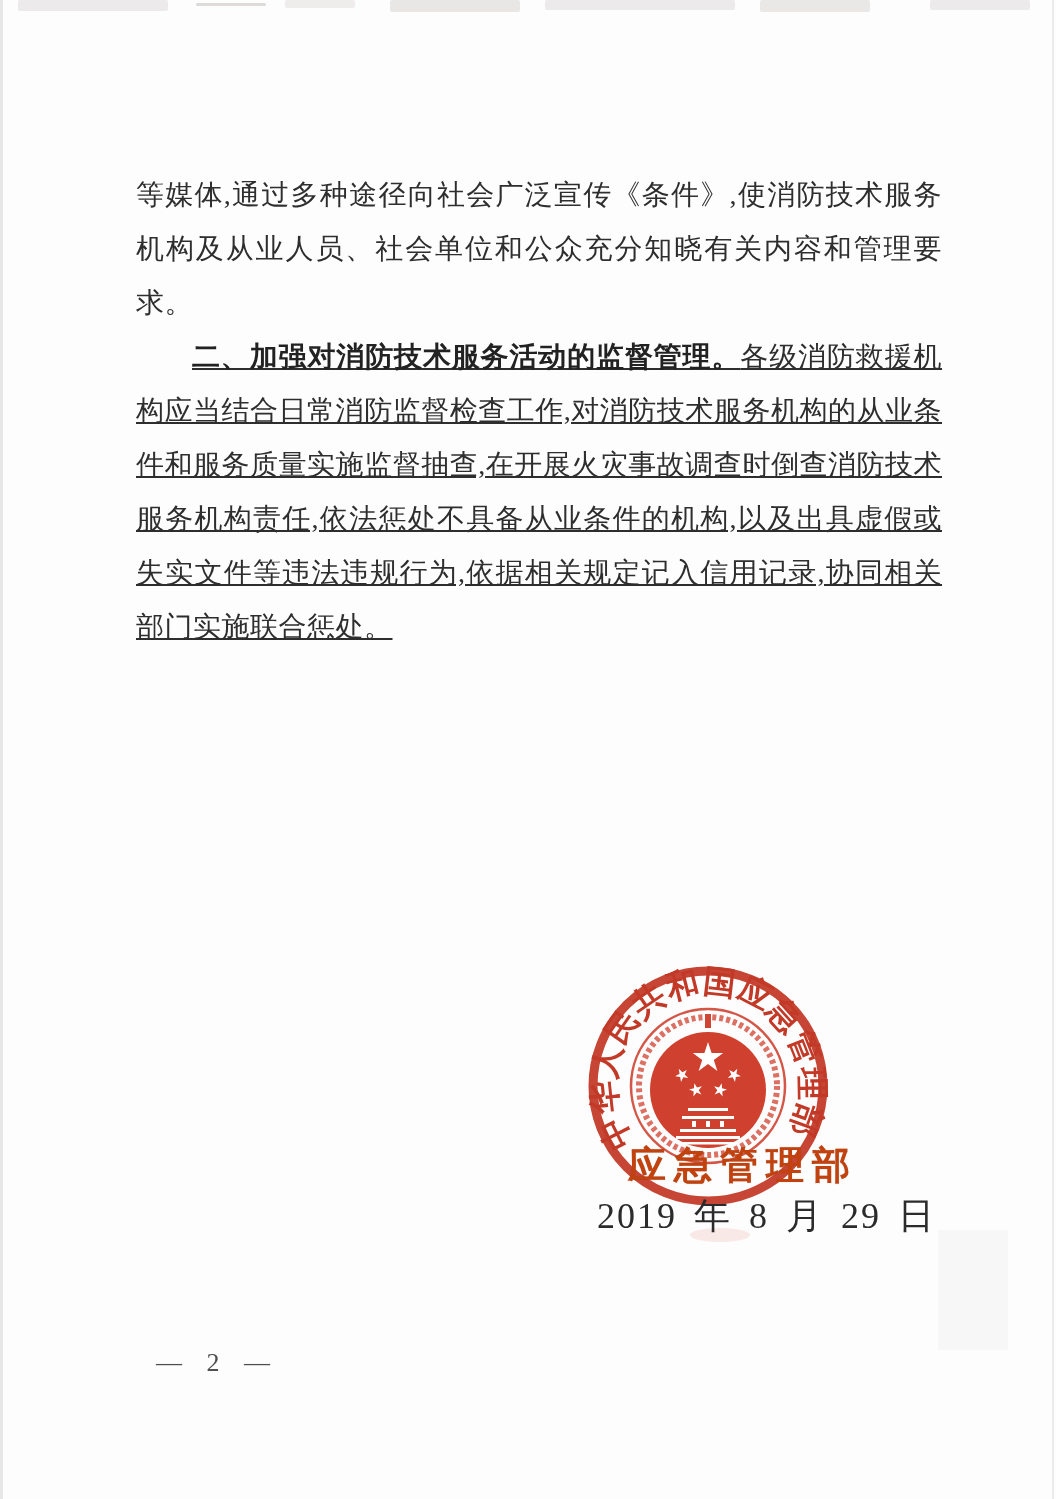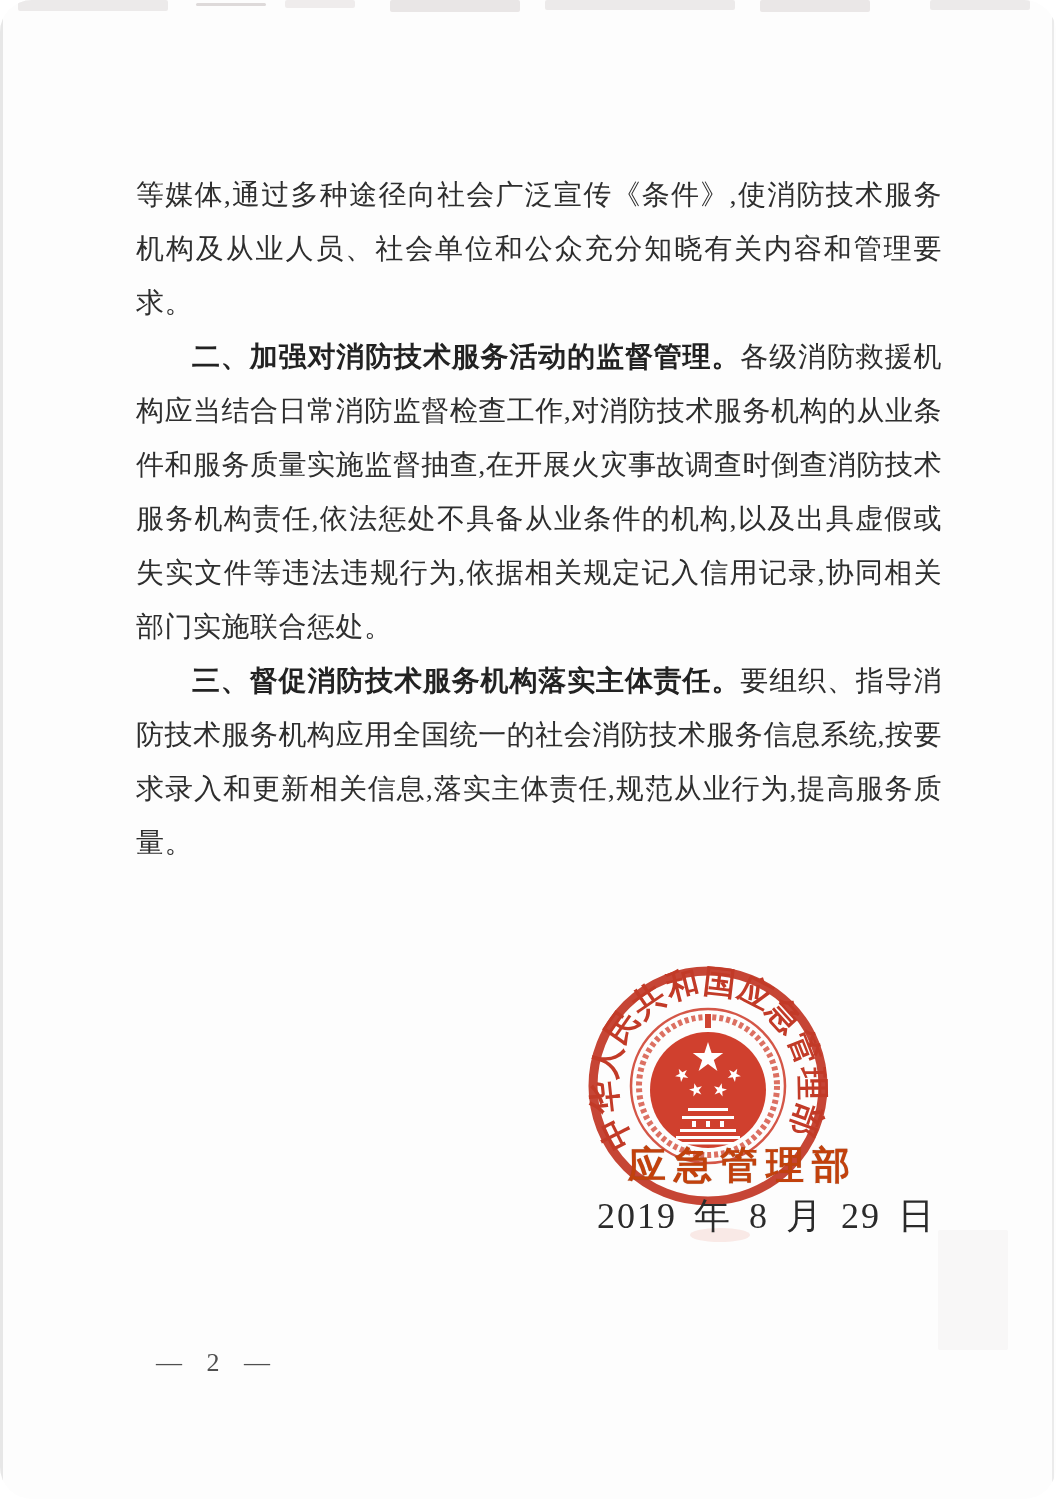--- a/index.html
+++ b/index.html
@@ -2,21 +2,20 @@
 <html><head>
 <meta charset="utf-8">
 <style>
   html,body{margin:0;padding:0;background:#ffffff;}
   .page{
     position:relative;
     width:1056px;height:1499px;
     background:#fdfdfd;
     overflow:hidden;
     font-family:"Liberation Serif","DejaVu Serif",serif;
-    border-radius:32px;
   }
   
   .edge-left{position:absolute;left:0;top:0;width:3px;height:1499px;background:#d9d9d9;opacity:.6;}
   .edge-right{position:absolute;right:2px;top:0;width:2px;height:1499px;background:#e3e3e3;opacity:.7;}
   .artifact{position:absolute;background:#eceaea;border-radius:2px;}
   .a1{left:18px;top:0;width:150px;height:11px;}
   .a2{left:285px;top:0;width:70px;height:8px;background:#efecec;}
   .a3{left:390px;top:0;width:130px;height:12px;background:#e9e6e6;}
   .a4{left:545px;top:0;width:190px;height:10px;}
   .a5{left:760px;top:0;width:110px;height:12px;background:#eae7e7;}
@@ -26,21 +25,21 @@
   .a9{left:938px;top:1230px;width:70px;height:120px;background:#f5f4f3;opacity:.7;}
 
   
   .body-text{
     position:absolute;left:136px;top:168px;width:806px;
     font-size:28px;line-height:54px;color:#2e2e2e;
     text-align:justify;text-justify:inter-ideograph;
     letter-spacing:.5px;
   }
   .body-text p{margin:0;padding:0;}
-  .body-text p.indent{text-indent:2em;}
+  .body-text p.indent{text-indent:2em;text-decoration:underline;}
   .lead{
     font-family:"Liberation Sans","DejaVu Sans",sans-serif;
     font-weight:700;color:#222;
   }
 
   
   .seal{position:absolute;left:582px;top:960px;width:252px;height:252px;}
   .seal svg{display:block;width:252px;height:252px;}
   .seal-label{
     position:absolute;left:628px;top:1140px;
@@ -74,21 +73,20 @@
     <div class="artifact a5"></div>
     <div class="artifact a6"></div>
     <div class="artifact a7"></div>
     <div class="artifact a8"></div>
     <div class="artifact a9"></div>
   </div>
 
   <div class="body-text">
       <p class="">等媒体,通过多种途径向社会广泛宣传《条件》,使消防技术服务机构及从业人员、社会单位和公众充分知晓有关内容和管理要求。</p>
       <p class="indent"><span class="lead">二、加强对消防技术服务活动的监督管理。</span>各级消防救援机构应当结合日常消防监督检查工作,对消防技术服务机构的从业条件和服务质量实施监督抽查,在开展火灾事故调查时倒查消防技术服务机构责任,依法惩处不具备从业条件的机构,以及出具虚假或失实文件等违法违规行为,依据相关规定记入信用记录,协同相关部门实施联合惩处。</p>
-      <p class="indent"><span class="lead">三、督促消防技术服务机构落实主体责任。</span>要组织、指导消防技术服务机构应用全国统一的社会消防技术服务信息系统,按要求录入和更新相关信息,落实主体责任,规范从业行为,提高服务质量。</p>
     </div>
 
   <div class="seal">
     <svg viewBox="0 0 252 252">
       <defs>
         <path id="star" d="M0,-1 L0.2245,-0.309 0.951,-0.309 0.363,0.118 0.588,0.809 0,0.382 -0.588,0.809 -0.363,0.118 -0.951,-0.309 -0.2245,-0.309 Z"></path>
         <path id="ringArc" d="M 51.7 182 A 93 93 0 1 1 200.3 182" fill="none"></path>
       </defs>
 
       <circle cx="126" cy="126" r="115" fill="none" stroke="#c13524" stroke-width="9" opacity="0.92"></circle>

